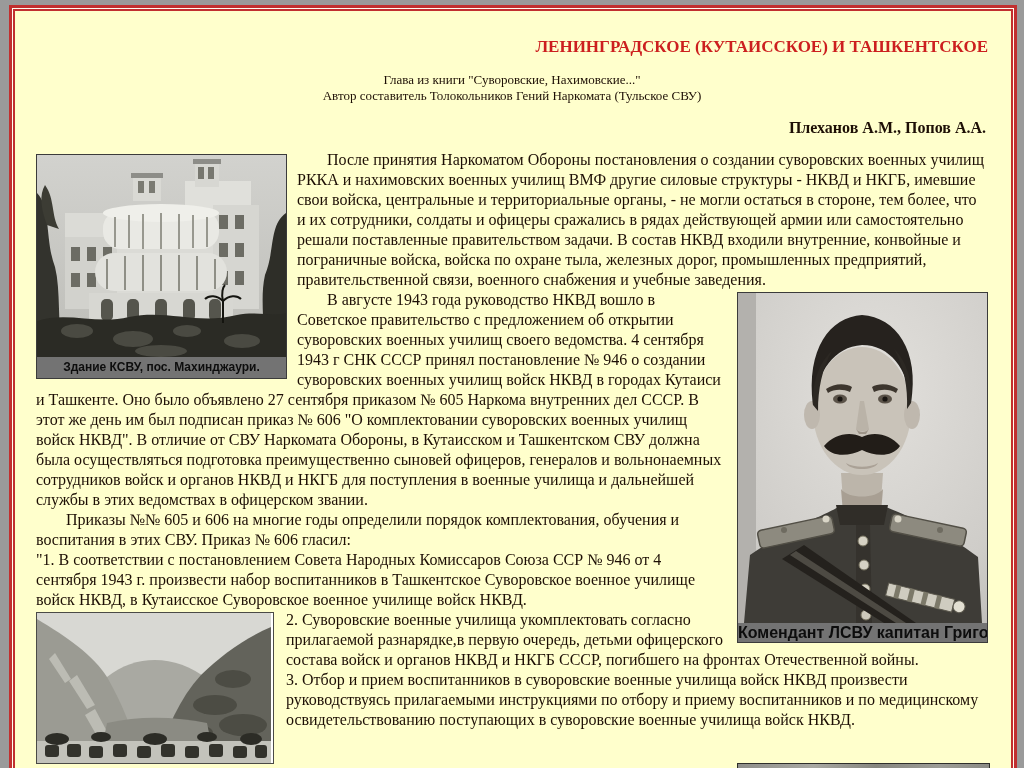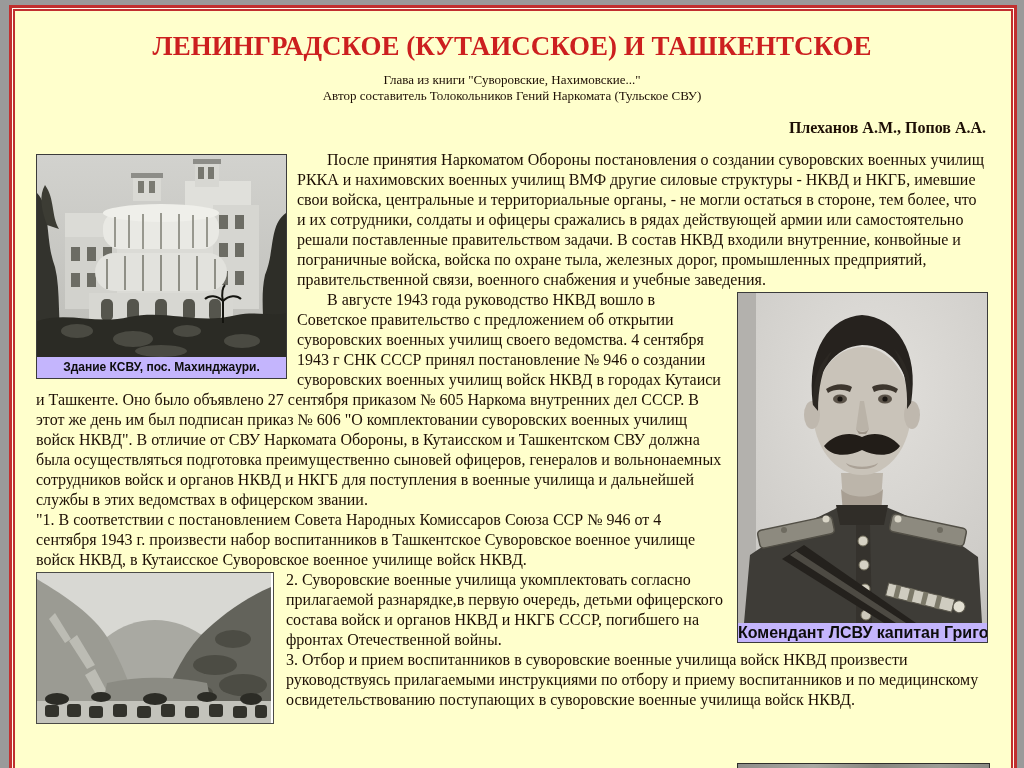--- a/index.html
+++ b/index.html
@@ -12,21 +12,21 @@
     margin:5px 0 0 9px;width:1008px;height:792px;
     border:3px solid #c12f2f;background:#fffdf0;box-sizing:border-box;
   }
   .inner{
     margin:1px;border:2px solid #c12f2f;background:#ffffcc;
     height:780px;box-sizing:border-box;
     padding:22px 23px 0 21px;
     position:relative;overflow:hidden;
   }
   .title{
-    text-align:center;font-weight:bold;font-size:27px;line-height:27px;
+    text-align:right;font-weight:bold;font-size:17px;line-height:27px;
     color:#cc1f1f;margin:0 0 12px 0;
     font-family:"Liberation Serif","DejaVu Serif",serif;
   }
   .subtitle{
     text-align:center;font-size:13px;line-height:16px;color:#1d0f05;margin:0;
   }
   .authors{
     text-align:right;font-size:16px;line-height:20px;color:#1d0f05;
     margin:14px 2px 12px 0;
     font-weight:bold;
@@ -35,21 +35,21 @@
     font-size:16px;line-height:20px;color:#1d0f05;text-align:left;
   }
   .article p{margin:0;}
   .article p.ind{text-indent:30px;}
   figure{margin:0;}
   .fig{
     border:1px solid #3b3b3b;background:#ffffff;
   }
   .fig svg{display:block;}
   .fig figcaption{
-    text-align:center;background:#c4b5fd;color:#0d0d0d;
+    text-align:center;background:#737373;color:#0d0d0d;
     font-family:"Liberation Sans","DejaVu Sans",sans-serif;
     font-weight:bold;font-size:12px;line-height:21px;white-space:nowrap;overflow:hidden;
   }
   .fig-building{float:left;width:249px;margin:4px 10px 2px 0;}
   .fig-portrait{float:right;width:249px;margin:2px 0 4px 12px;}
   .fig-portrait figcaption{font-size:16px;line-height:19px;}
   .fig-landscape{float:left;width:236px;margin:2px 12px 0 0;border-color:#4a4a46;}
   .next-photo-strip{
     position:absolute;left:722px;top:752px;width:251px;height:16px;
     background:linear-gradient(90deg,#8e8e8a,#a9a9a3 30%,#86867f 55%,#9d9d97 80%,#8b8b85);
@@ -236,20 +236,21 @@
             <rect x="170" y="298" width="5" height="13" fill="#7c7969"></rect>
             <rect x="184" y="298" width="5" height="13" fill="#7c7969"></rect>
             <rect x="198" y="298" width="5" height="13" fill="#7c7969"></rect>
             <circle cx="222" cy="304" r="6" fill="#e2dfd2" stroke="#5c594e"></circle>
           </g>
         </svg>
         <figcaption>Комендант ЛСВУ капитан Григорьев. 1948 г.</figcaption>
       </figure>
 
       <p class="ind">В августе 1943 года руководство НКВД вошло в Советское правительство с предложением об открытии суворовских военных училищ своего ведомства. 4 сентября 1943 г СНК СССР принял постановление № 946 о создании суворовских военных училищ войск НКВД в городах Кутаиси и Ташкенте. Оно было объявлено 27 сентября приказом № 605 Наркома внутренних дел СССР. В этот же день им был подписан приказ № 606 "О комплектовании суворовских военных училищ войск НКВД". В отличие от СВУ Наркомата Обороны, в Кутаисском и Ташкентском СВУ должна была осуществляться подготовка преимущественно сыновей офицеров, генералов и вольнонаемных сотрудников войск и органов НКВД и НКГБ для поступления в военные училища и дальнейшей службы в этих ведомствах в офицерском звании.</p>
+      <p class="ind">Приказы №№ 605 и 606 на многие годы определили порядок комплектования, обучения и воспитания в этих СВУ. Приказ № 606 гласил:</p>
       <p>"1. В соответствии с постановлением Совета Народных Комиссаров Союза ССР № 946 от 4 сентября 1943 г. произвести набор воспитанников в Ташкентское Суворовское военное училище войск НКВД, в Кутаисское Суворовское военное училище войск НКВД.</p>
 
       <figure class="fig fig-landscape">
         <svg width="234" height="150" viewBox="0 0 234 150" aria-hidden="true">
           <rect width="234" height="150" fill="#d8d8d3"></rect>
 
           <path d="M70,64 C100,40 140,42 170,66 L170,110 L70,110 Z" fill="#a9a9a2"></path>
 
           <path d="M0,6 C30,24 56,42 70,64 C86,92 96,118 104,150 L0,150 Z" fill="#9b9b93"></path>
           <g fill="#bcbcb4">

